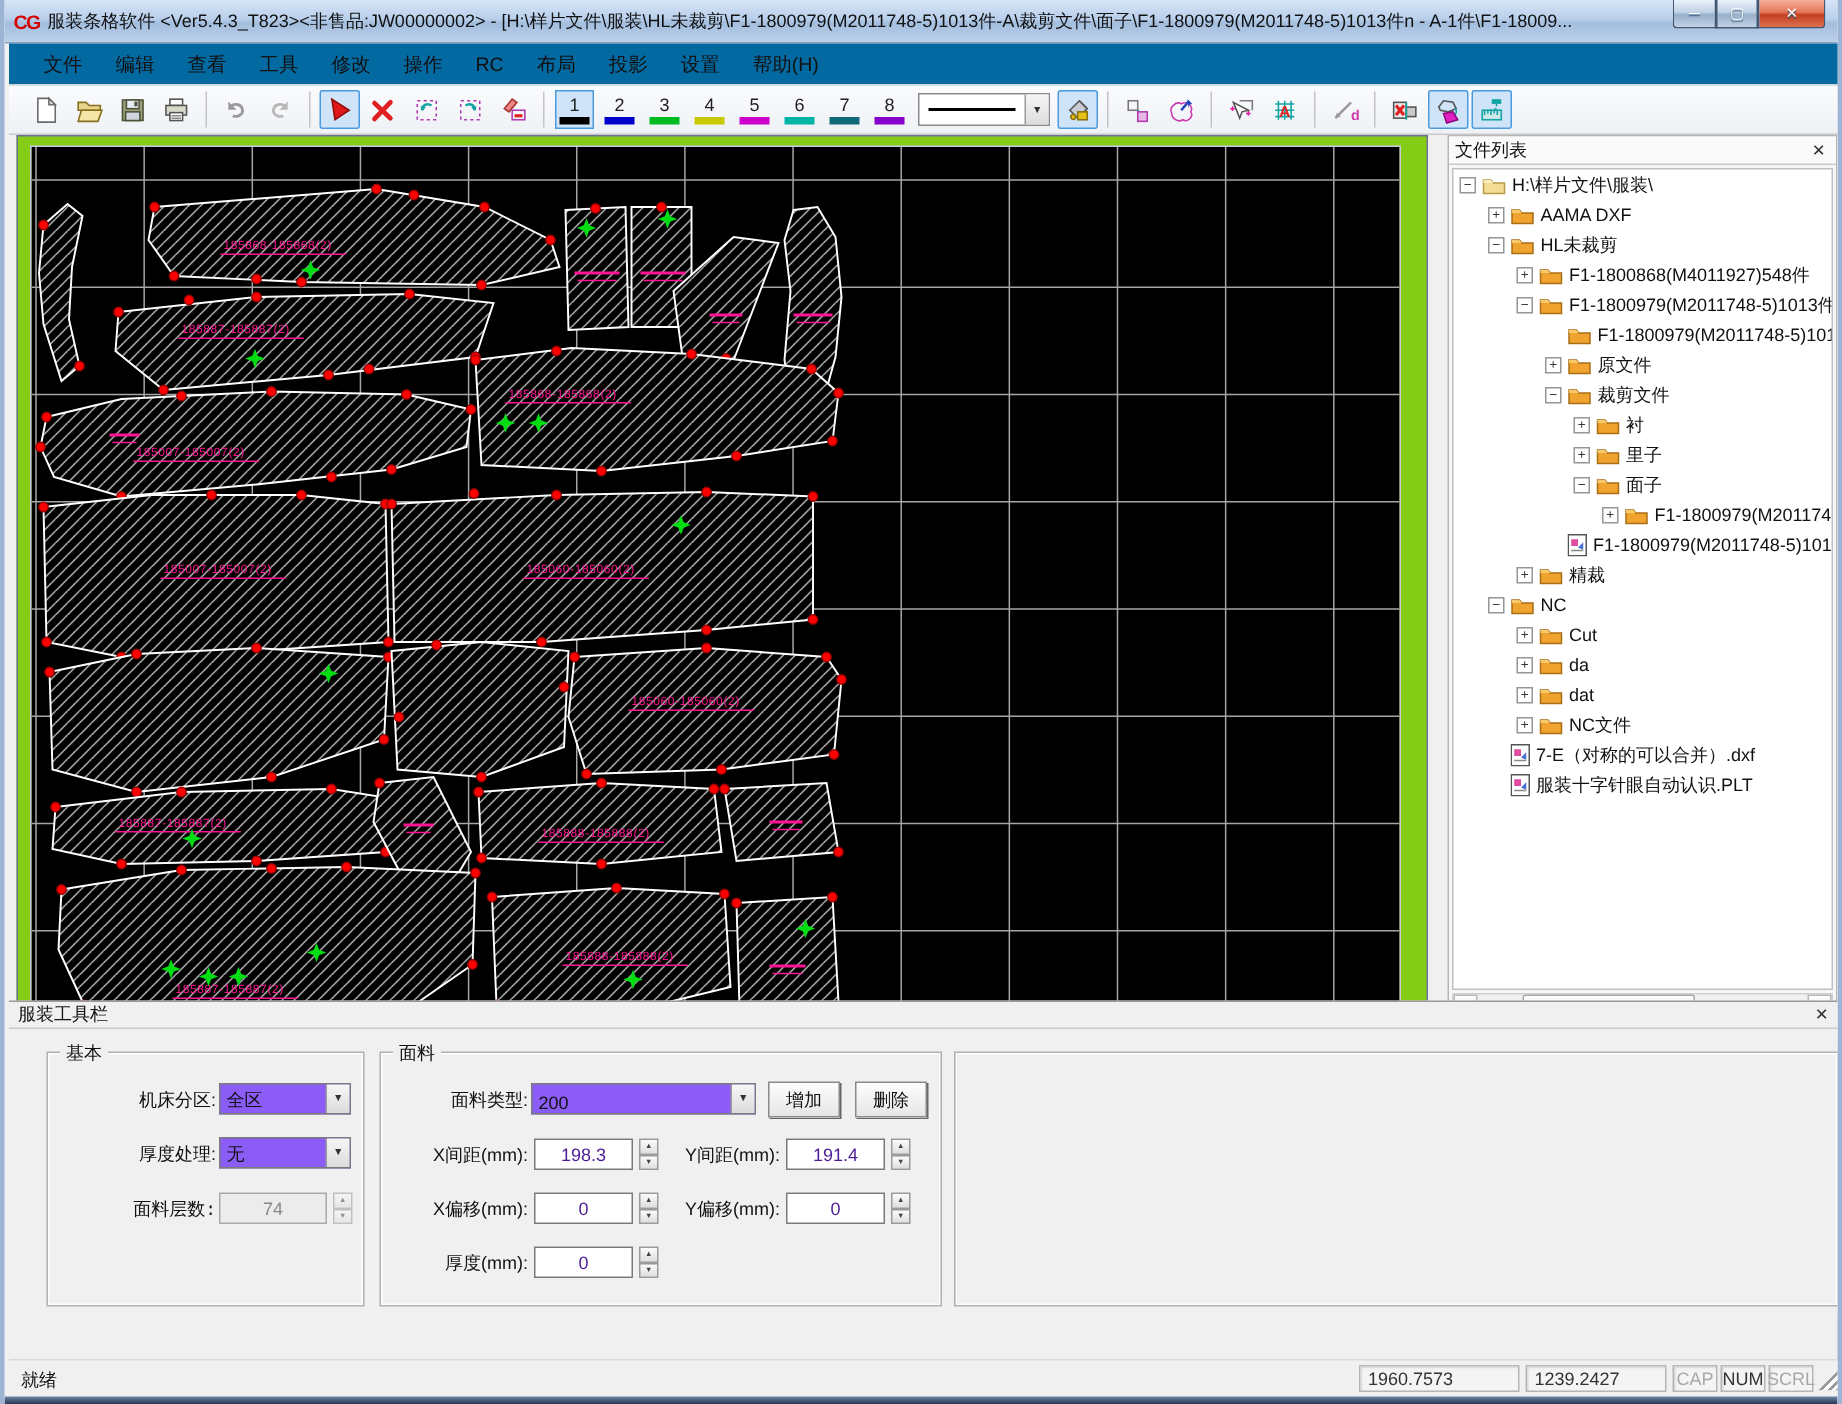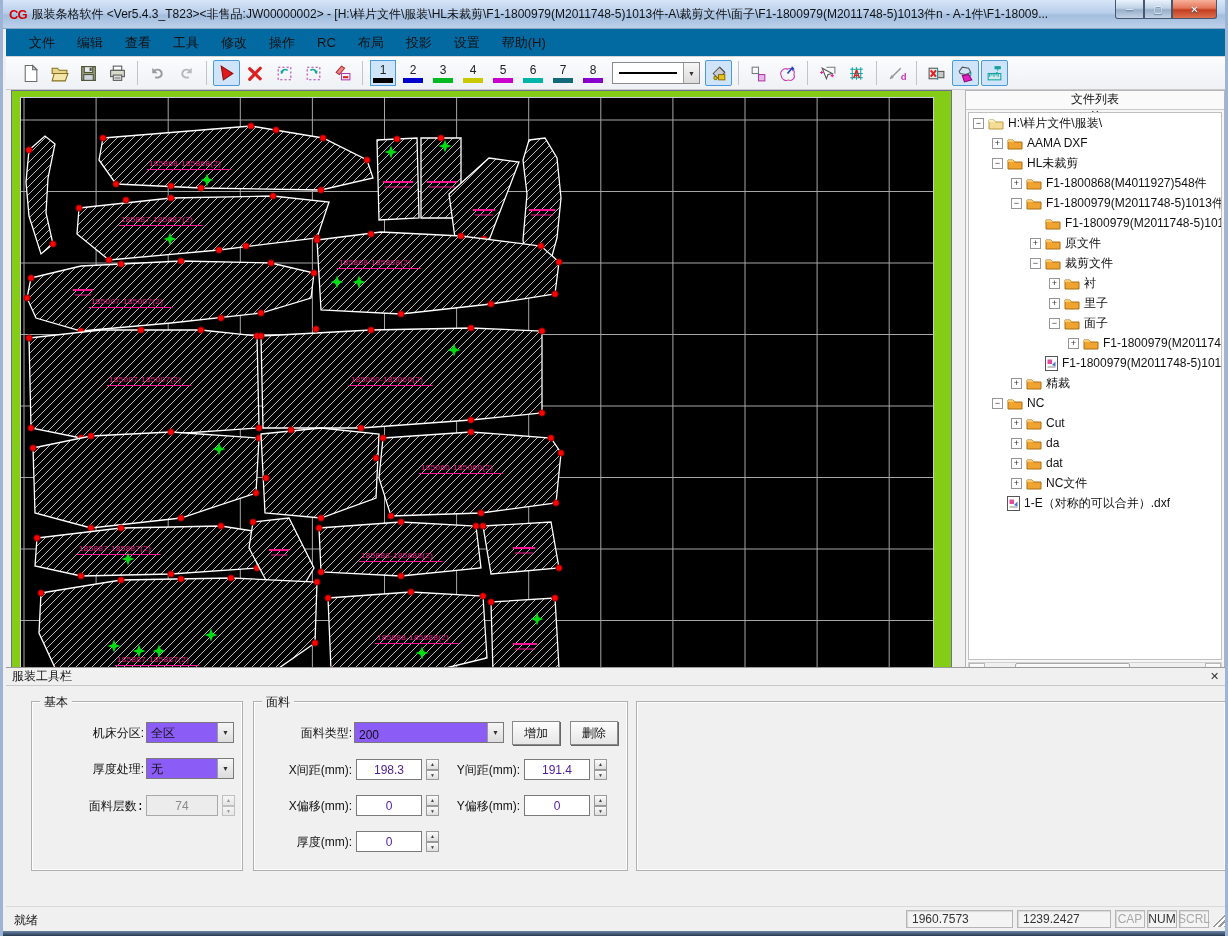--- a/index.html
+++ b/index.html
@@ -39,21 +39,21 @@
   .combo-arrow{width:16px;height:100%;background:linear-gradient(#f6f6f6,#dcdcdc);border-left:1px solid #9a9a9a;
     display:flex;align-items:center;justify-content:center;font-size:7px;color:#333;}
   
   #workspace{position:absolute;left:3px;top:90px;width:1222px;height:607px;background:#f0f0f0;}
   #canvas-frame{position:absolute;left:5px;top:0;width:941px;height:606px;background:#84cc16;border:1px solid #6e7093;}
   #canvas-svg{position:absolute;left:9px;top:7px;background:#000;outline:1px solid #c9cadd;}
   #sheet-label{position:absolute;left:465px;top:588px;font-size:12px;font-weight:bold;color:#101018;}
   #splitter{position:absolute;left:947px;top:0;width:12px;height:606px;background:#f0f0f0;}
   
   #file-panel{position:absolute;left:959px;top:0;width:260px;height:606px;background:#f6f6f6;border:1px solid #b5b5b5;}
-  #fp-header{height:19px;border-bottom:1px solid #c9c9c9;background:#fafafa;display:flex;align-items:center;padding:0 4px;flex-direction:column;}
+  #fp-header{height:19px;border-bottom:1px solid #c9c9c9;background:#fafafa;display:flex;align-items:center;padding:0 4px;}
   #fp-title{font-size:12px;color:#111;flex:1;}
   #fp-close{width:15px;height:15px;font-size:11px;color:#333;display:flex;align-items:center;justify-content:center;}
   #tree{position:absolute;left:2px;top:21px;width:254px;height:548px;background:#fff;border:1px solid #c0c0c0;overflow:hidden;}
   .tree-row{height:20px;display:flex;align-items:center;white-space:nowrap;font-size:12px;color:#111;}
   .tg{width:11px;height:11px;border:1px solid #969696;background:#fff;font-size:9px;line-height:9px;text-align:center;color:#333;margin-right:4px;flex:none;}
   .tg.none{visibility:hidden;}
   .tree-ico{margin-right:4px;flex:none;display:flex;}
   #fp-hscroll{position:absolute;left:2px;top:571px;width:254px;height:17px;background:#f0f0f0;border:1px solid #d0d0d0;display:flex;align-items:center;}
   .sb-arrow{width:16px;height:15px;background:linear-gradient(#fdfdfd,#e3e3e3);border:1px solid #b9b9b9;font-size:8px;color:#555;display:flex;align-items:center;justify-content:center;}
   #sb-thumb{margin-left:30px;width:115px;height:15px;background:linear-gradient(#fdfdfd,#dfdfdf);border:1px solid #a8a8a8;border-radius:2px;
@@ -797,21 +797,33 @@
           <div class="tree-row" style="padding-left: 23px;">
             <span class="tg none"></span>
             <span class="tree-ico">
               <svg width="13" height="15">
                 <rect x="0.5" y="0.5" width="12" height="14" fill="#fff" stroke="#555"></rect>
                 <rect x="2.5" y="3.5" width="4.5" height="4.5" fill="#e14ba0"></rect>
                 <path d="M7 9 l3.5-3.5 v5 z" fill="#4a6fd0"></path>
                 <path d="M2.5 11h8" stroke="#888"></path>
               </svg>
             </span>
-            <span>1-E（对称的可以合并）.dxf</span>
+            <span>7-E（对称的可以合并）.dxf</span>
+          </div>
+          <div class="tree-row" style="padding-left: 23px;">
+            <span class="tg none"></span>
+            <span class="tree-ico">
+              <svg width="13" height="15">
+                <rect x="0.5" y="0.5" width="12" height="14" fill="#fff" stroke="#555"></rect>
+                <rect x="2.5" y="3.5" width="4.5" height="4.5" fill="#e14ba0"></rect>
+                <path d="M7 9 l3.5-3.5 v5 z" fill="#4a6fd0"></path>
+                <path d="M2.5 11h8" stroke="#888"></path>
+              </svg>
+            </span>
+            <span>服装十字针眼自动认识.PLT</span>
           </div>
         </div>
       <div id="fp-hscroll">
         <span class="sb-arrow">◄</span>
         <span id="sb-thumb">|||</span>
         <span class="sb-arrow" style="margin-left:auto;">►</span>
       </div>
     </div>
   </div>
 

